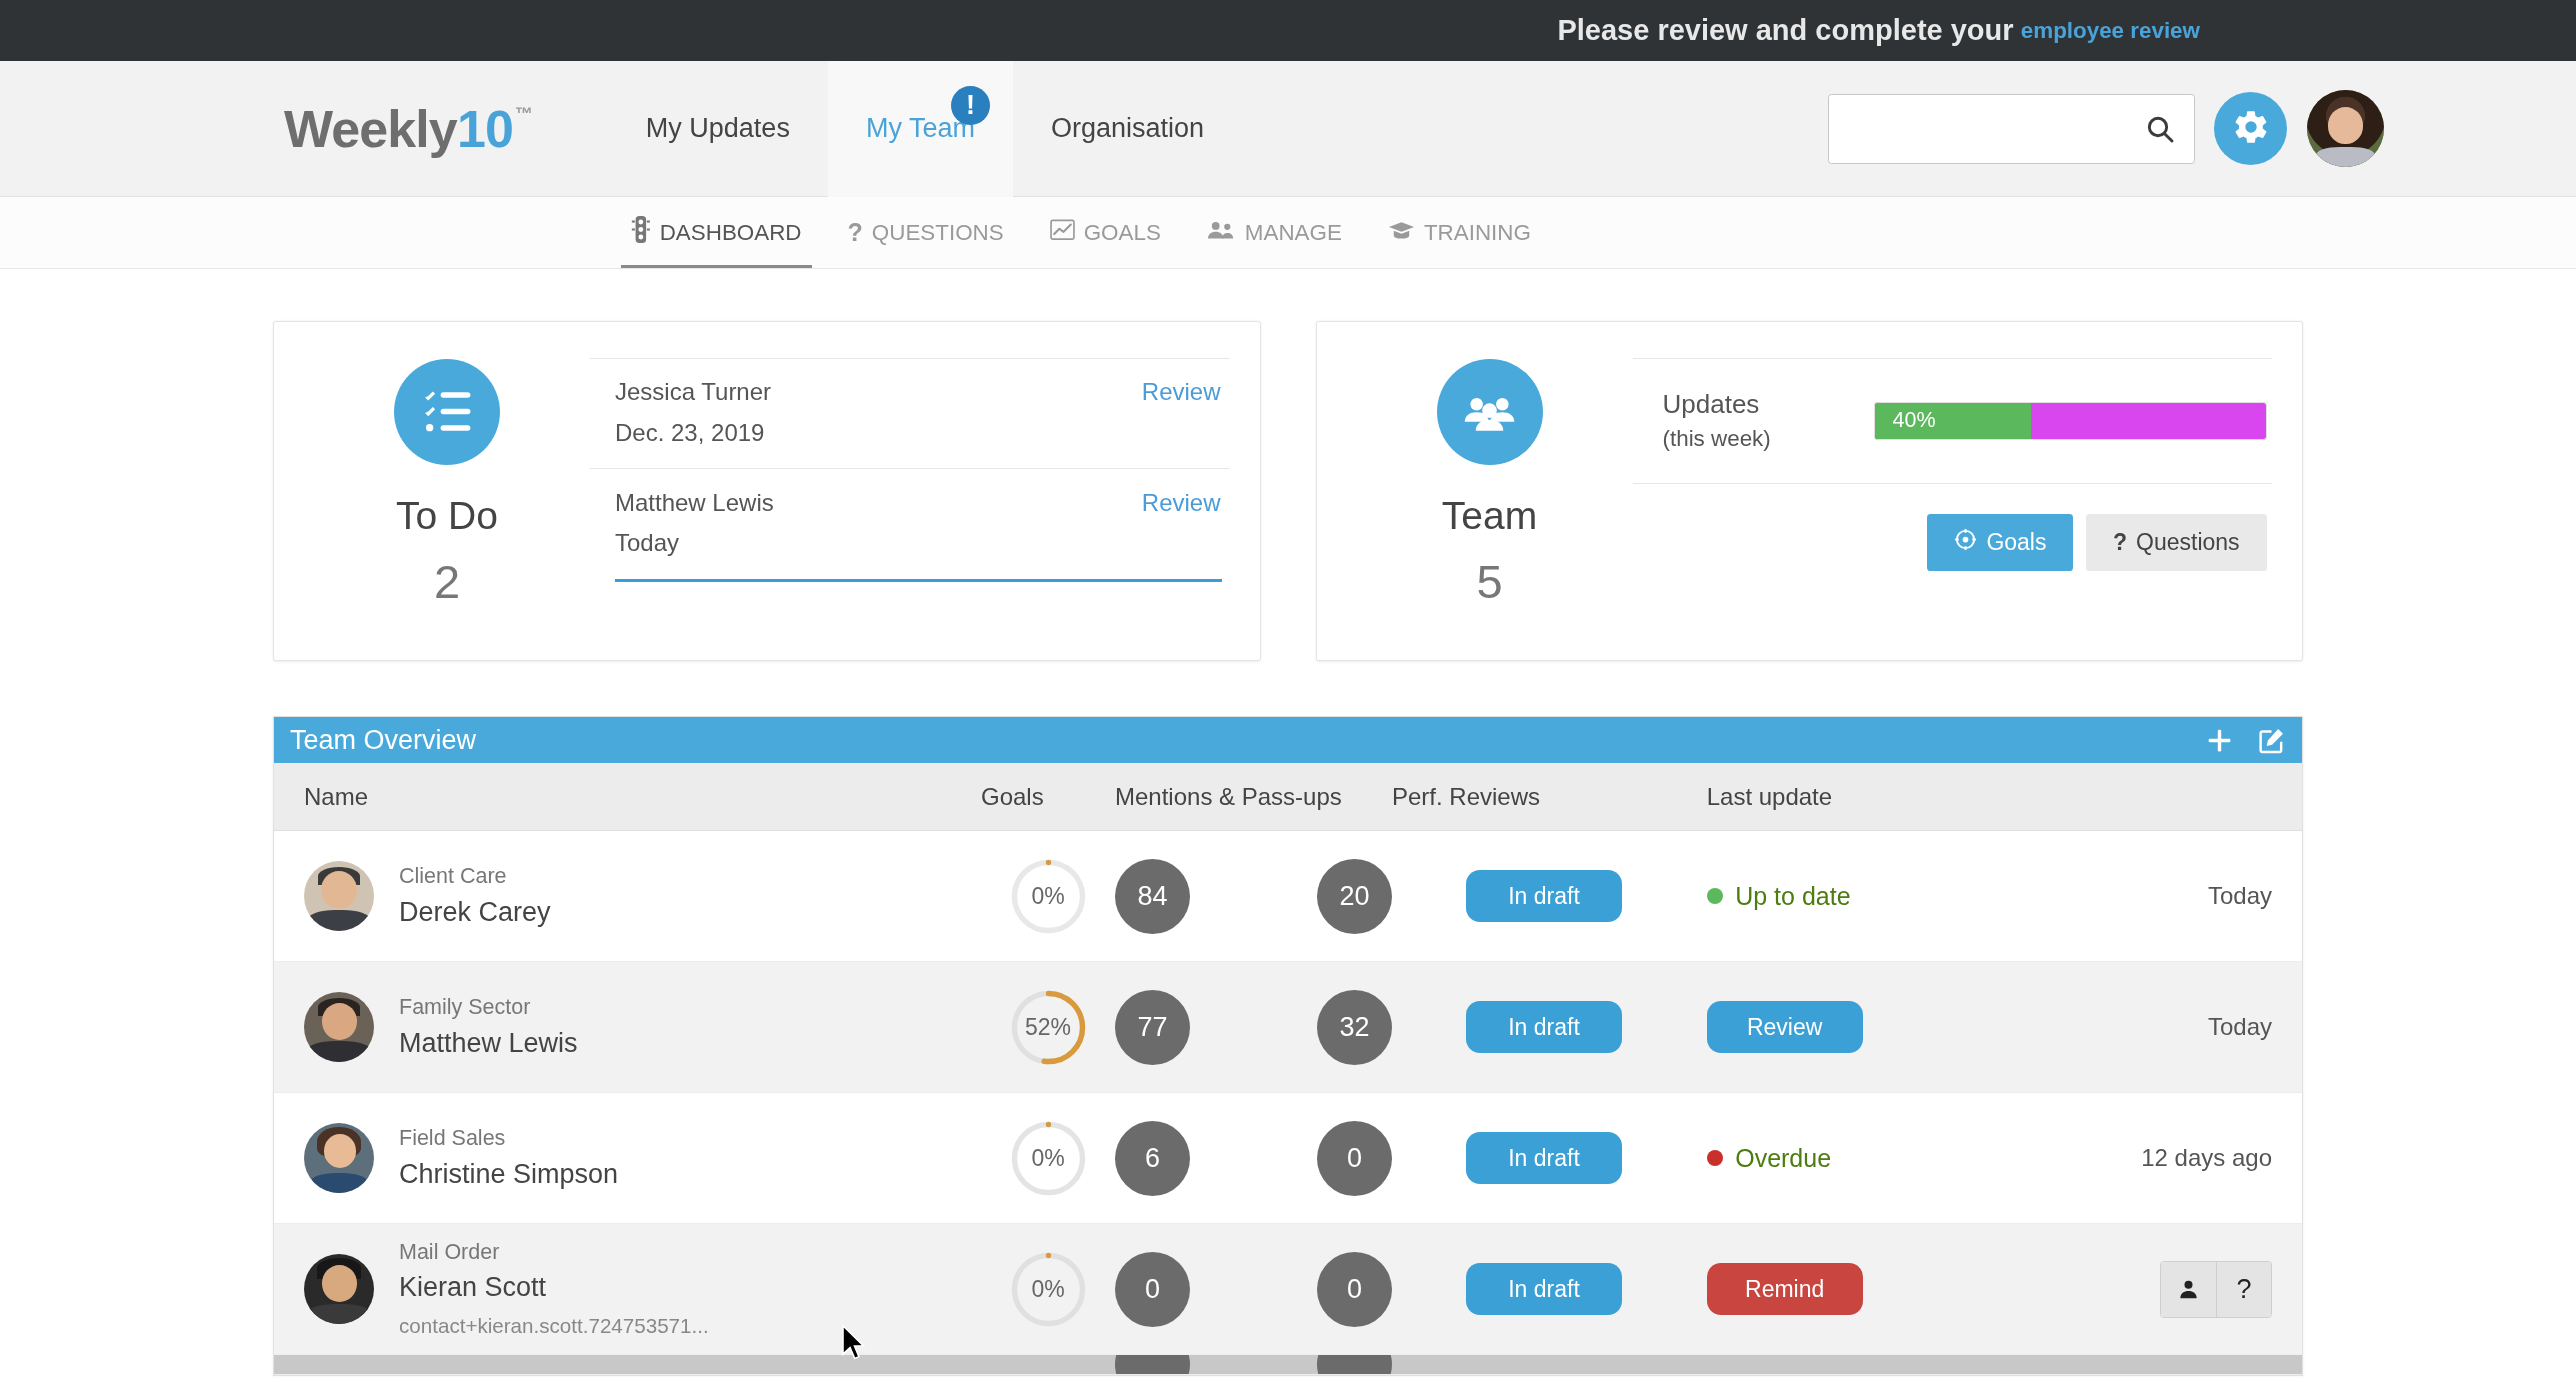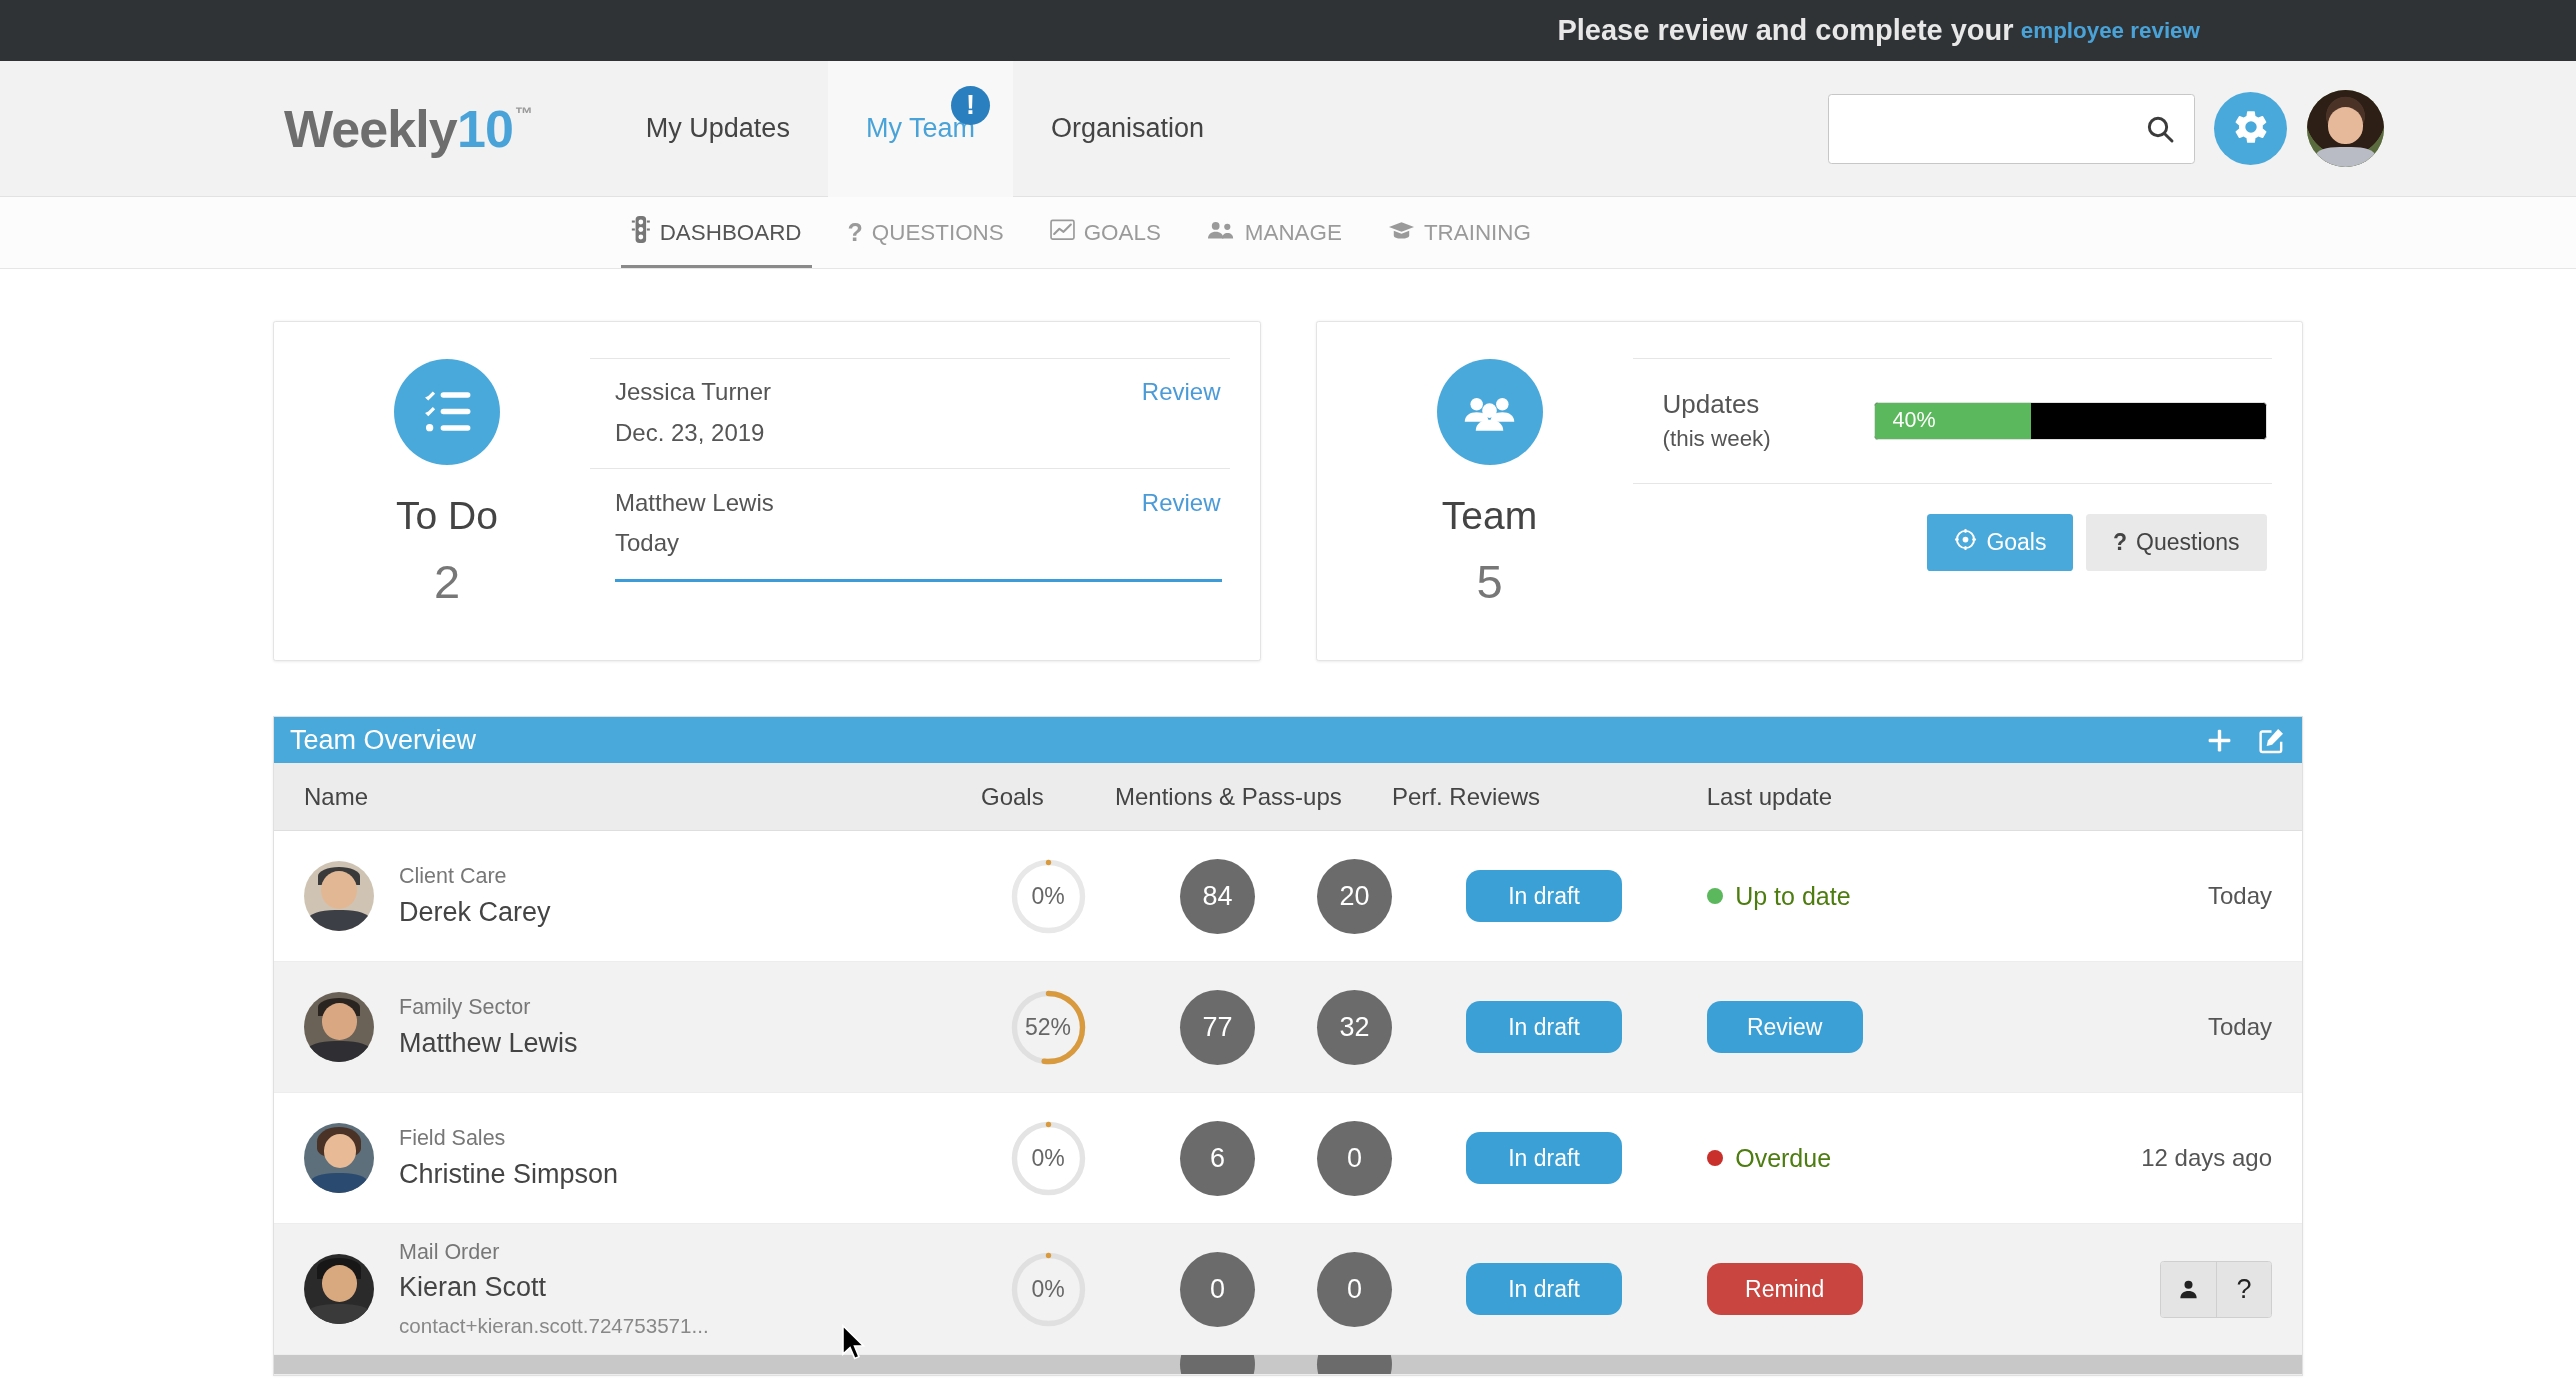--- a/index.html
+++ b/index.html
@@ -192,21 +192,21 @@
   .team-row {
     display: flex; align-items: center;
     border-top: 0.9px solid #e6e6e6;
     padding: 27px 5.4px 27px 30px;
     gap: 32px;
   }
   .updates-label { font-size: 26px; color: #555; width: 179px; line-height: 1.45; }
   .updates-sub { font-size: 22.4px; color: #555; }
   .progress-track {
     flex: 1; height: 38px;
-    background: #000000;
+    background: #d946ef;
     border: 0.9px solid #e0e0e0;
     border-radius: 3.6px;
     overflow: hidden;
   }
   .progress-fill {
     height: 100%;
     background: #5cb85c;
     color: #fff;
     font-size: 21.5px;
     display: flex; align-items: center;
@@ -256,21 +256,21 @@
   .tbl-row {
     display: flex; align-items: center;
     height: 131px;
     border-bottom: 0.9px solid #ededed;
   }
   .tbl-row.alt { background: #f2f2f2; }
   .tbl-row.partial { height: 19.7px; overflow: hidden; background: #c8c8c8; }
 
   .col-name   { width: 707px; padding-left: 30px; display: flex; align-items: center; gap: 25px; }
   .col-goals  { width: 134px; display: flex; justify-content: center; }
-  .col-ment   { width: 277px; display: flex; justify-content: flex-end; gap: 62px; }
+  .col-ment   { width: 277px; display: flex; justify-content: space-between; gap: 62px; }
   .col-perf   { width: 304px; display: flex; justify-content: center; }
   .col-last   { flex: 1; display: flex; align-items: center; padding-left: 10.7px; }
   .col-when   { width: 259px; text-align: right; padding-right: 30px; font-size: 24px; color: #555; }
 
   .tbl-head .col-goals,
   .tbl-head .col-ment,
   .tbl-head .col-perf { justify-content: flex-start; }
   .tbl-head .col-ment { gap: 0; }
 
   .row-avatar { width: 70px; height: 70px; border-radius: 50%; overflow: hidden; position: relative; flex: none; }

